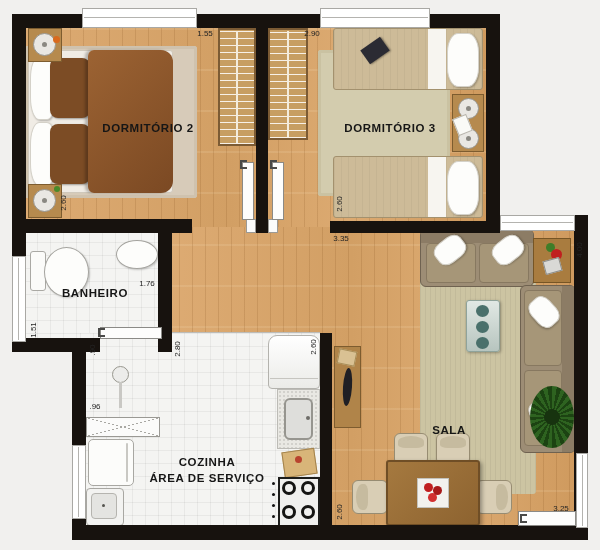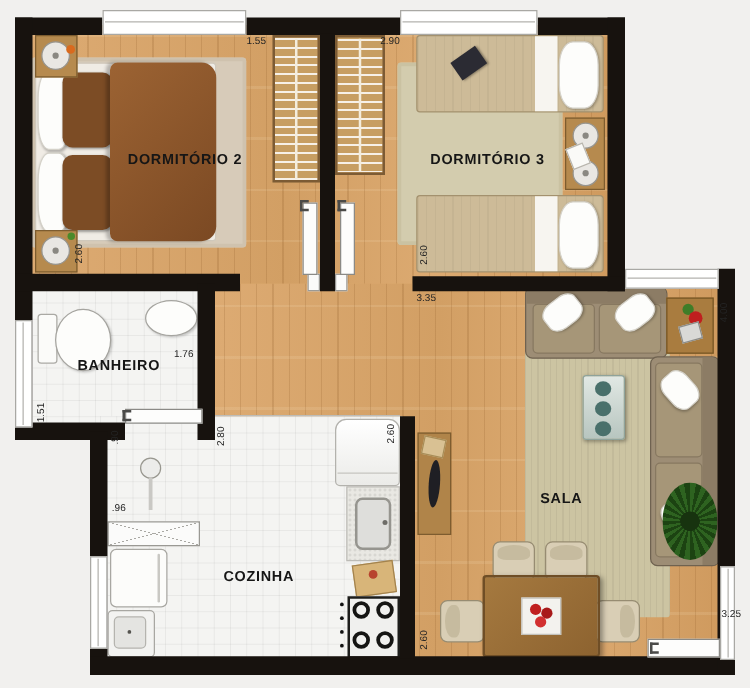--- a/index.html
+++ b/index.html
@@ -182,30 +182,31 @@
   <div class="handle" style="left:270px;top:160px;"></div>
   <div class="doorleaf" style="left:100px;top:327px;width:62px;height:12px;"></div>
   <div class="handle" style="left:98px;top:328px;"></div>
   <div class="doorleaf" style="left:518px;top:511px;width:58px;height:15px;"></div>
   <div class="handle" style="left:520px;top:514px;"></div>
 
   <div class="room-label" style="left:148px;top:128px;">DORMITÓRIO 2</div>
   <div class="room-label" style="left:390px;top:128px;">DORMITÓRIO 3</div>
   <div class="room-label" style="left:95px;top:293px;">BANHEIRO</div>
   <div class="room-label" style="left:207px;top:462px;">COZINHA</div>
-  <div class="room-label" style="left:449px;top:399px;">SALA</div>
+  <div class="room-label" style="left:207px;top:478px;">ÁREA DE SERVIÇO</div>
+  <div class="room-label" style="left:449px;top:430px;">SALA</div>
 
   <div class="dim" style="left:205px;top:33px;">1.55</div>
   <div class="dim v" style="left:63px;top:203px;">2.60</div>
   <div class="dim" style="left:312px;top:33px;">2.90</div>
   <div class="dim v" style="left:339px;top:204px;">2.60</div>
   <div class="dim" style="left:147px;top:239px;margin-top:44px;">1.76</div>
   <div class="dim v" style="left:33px;top:330px;">1.51</div>
   <div class="dim v" style="left:92px;top:350px;">.90</div>
   <div class="dim" style="left:95px;top:406px;">.96</div>
   <div class="dim v" style="left:177px;top:349px;">2.80</div>
   <div class="dim v" style="left:313px;top:347px;">2.60</div>
   <div class="dim" style="left:341px;top:238px;">3.35</div>
   <div class="dim v" style="left:579px;top:250px;">4.00</div>
   <div class="dim v" style="left:339px;top:512px;">2.60</div>
-  <div class="dim" style="left:561px;top:491px;margin-left:24px;">3.25</div>
+  <div class="dim" style="left:561px;top:508px;">3.25</div>
 
 </div>
 
 </body></html>

